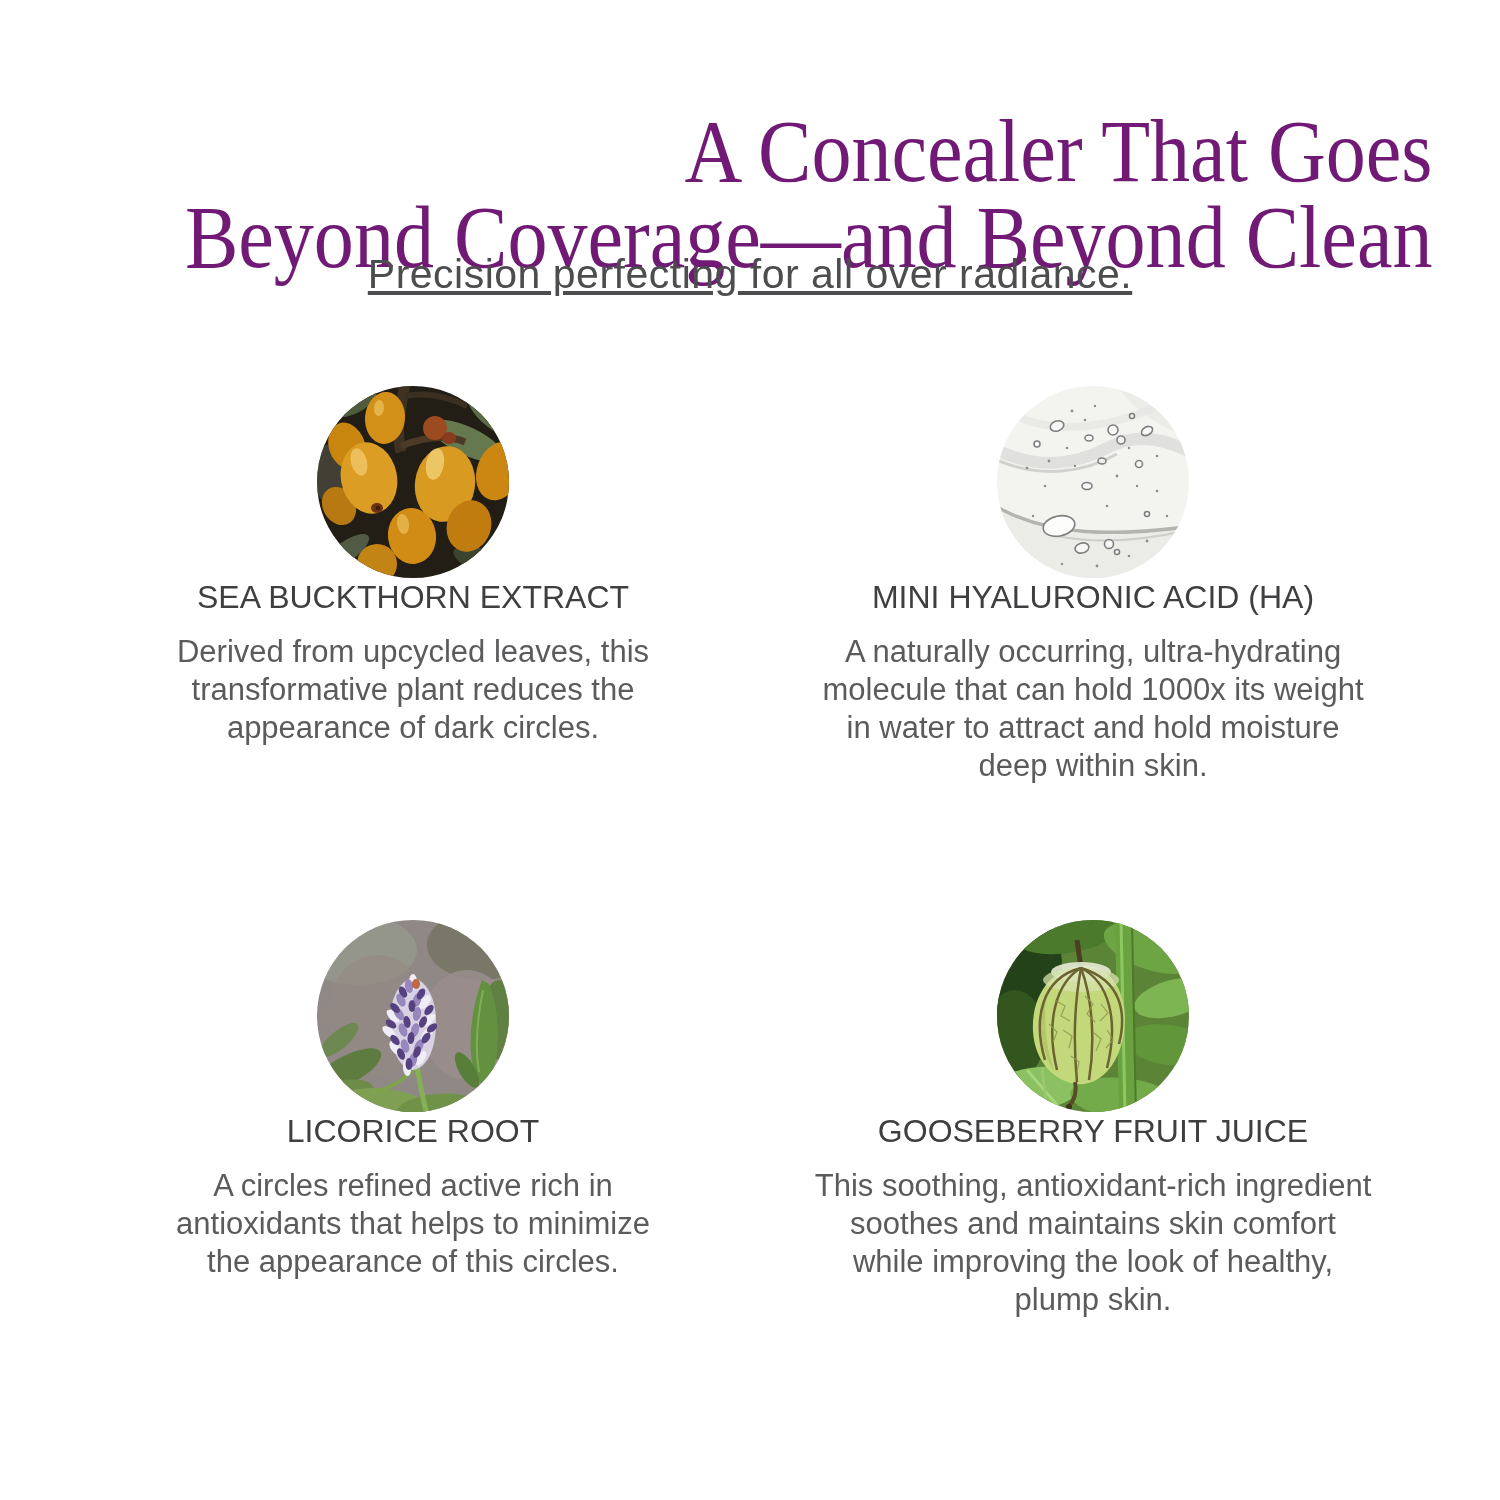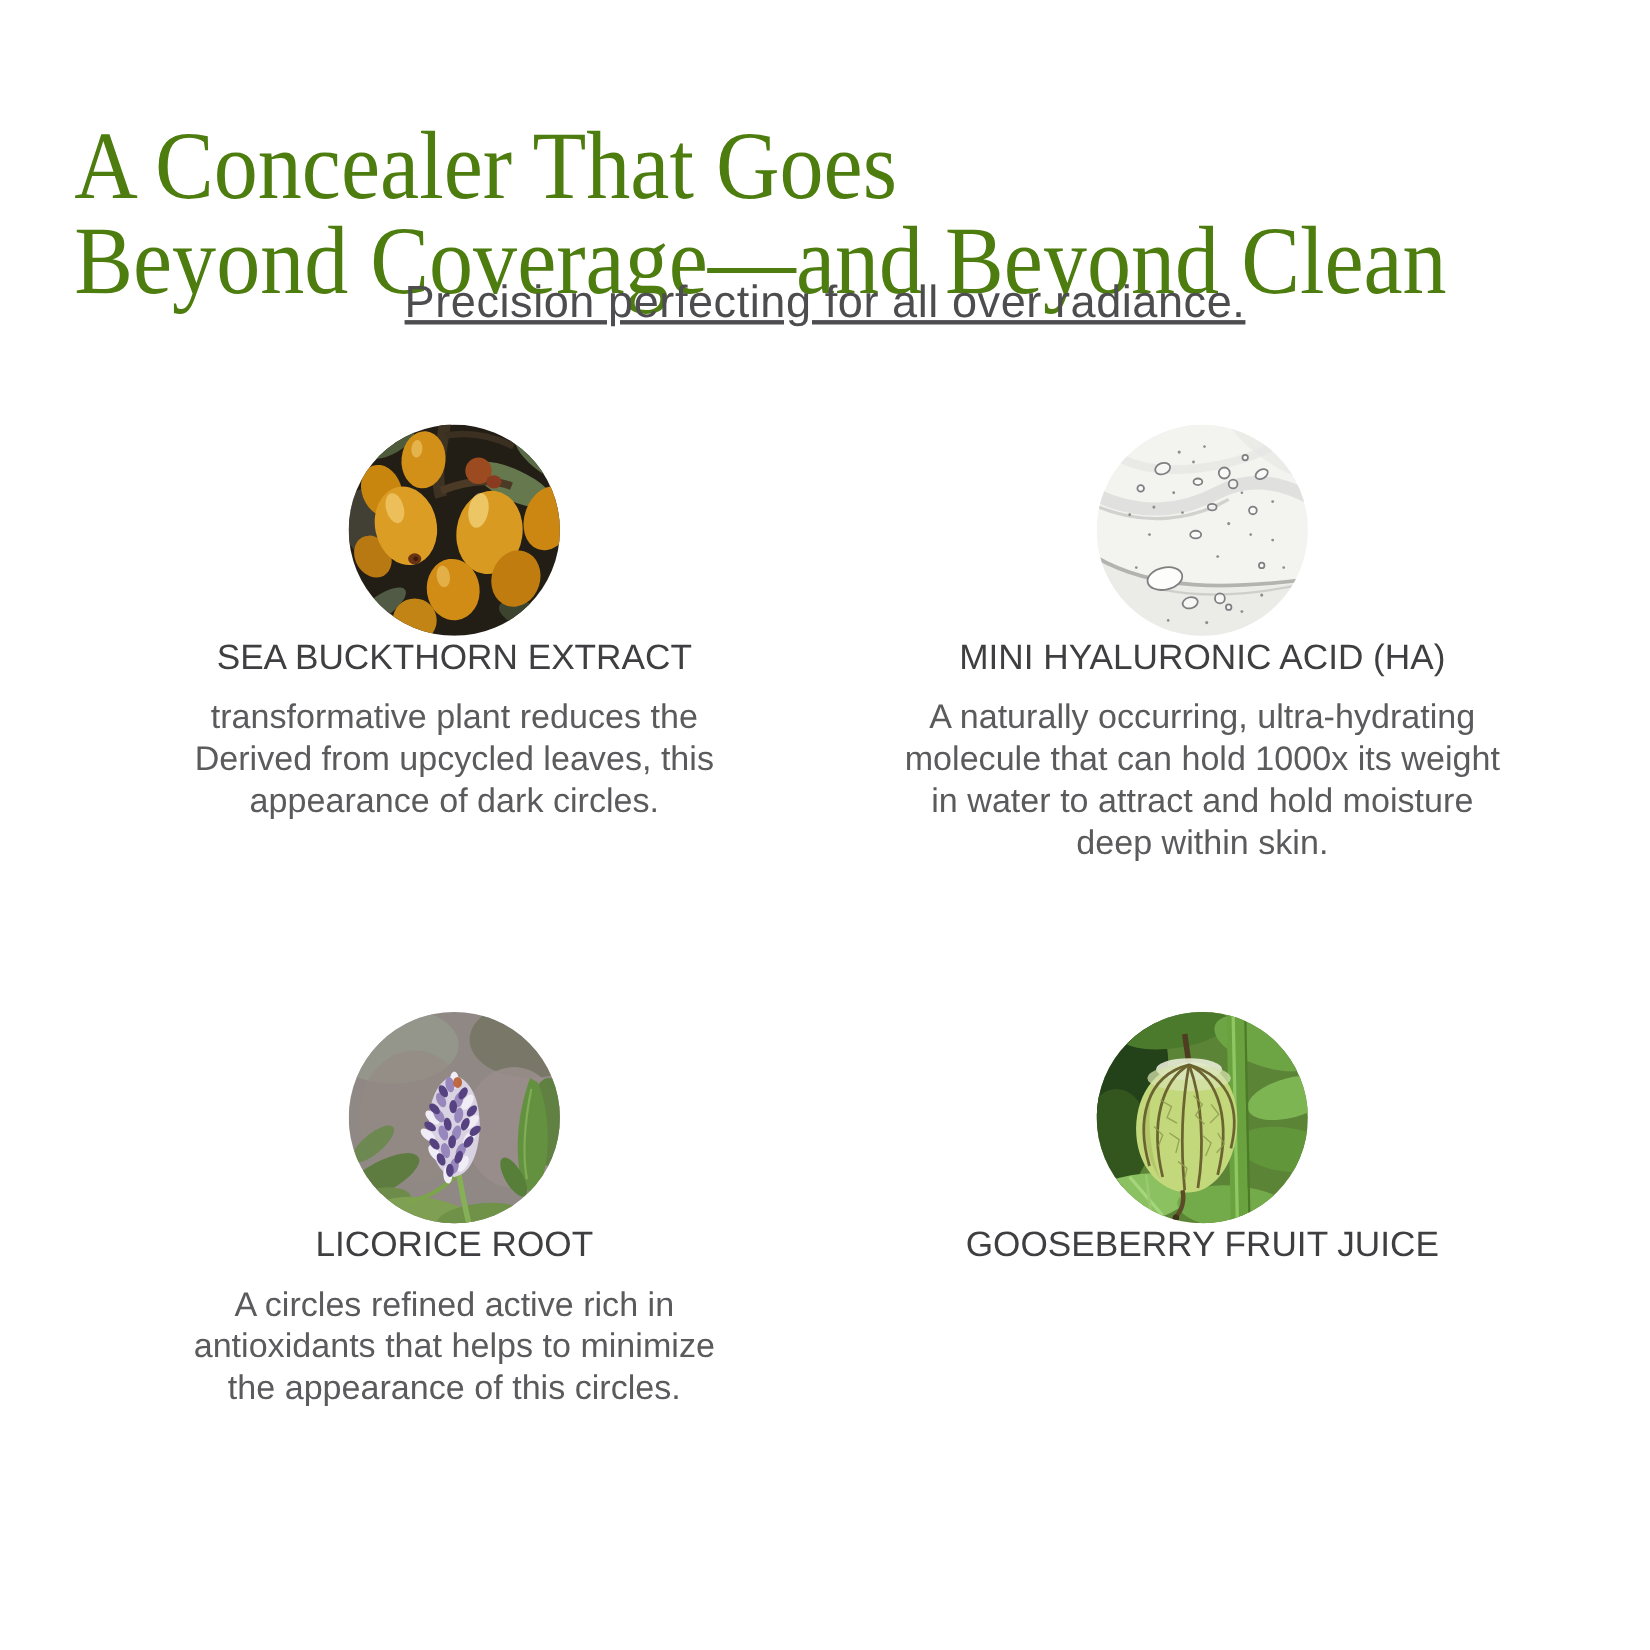--- a/index.html
+++ b/index.html
@@ -1,23 +1,23 @@
 <!DOCTYPE html>
 <html><head>
 <meta charset="utf-8">
 <style>
   html,body{margin:0;padding:0;background:#ffffff;}
   .page{
     position:relative;width:1500px;height:1500px;background:#ffffff;
     font-family:"Liberation Sans",sans-serif;overflow:hidden;
   }
   .title{
-    position:absolute;top:50px;left:0;width:1500px;text-align:left;
+    position:absolute;top:50px;left:0;width:1500px;text-align:right;
     font-family:"Liberation Serif",serif;font-weight:400;
-    color:#4d7c0f;font-size:88px;line-height:86px;
+    color:#701a75;font-size:88px;line-height:86px;
   }
   .title-line{display:block;transform:scaleX(0.91);transform-origin:50% 50%;white-space:nowrap;}
   .subtitle{
     position:absolute;top:250px;left:0;width:1500px;text-align:center;
     font-size:41px;line-height:48px;color:#4d4d4f;letter-spacing:0.5px;text-decoration:underline;
   }
   .cell{position:absolute;text-align:center;}
   .cell-tl{left:113px;top:386px;width:600px;}
   .cell-tr{left:773px;top:386px;width:640px;}
   .cell-bl{left:113px;top:920px;width:600px;}
@@ -76,22 +76,22 @@
         <ellipse cx="128" cy="98" rx="30" ry="38" fill="#d89a20" transform="rotate(8 128 98)"></ellipse>
         <ellipse cx="118" cy="78" rx="9" ry="16" fill="#f8dc8a" opacity="0.65" transform="rotate(10 118 78)"></ellipse>
         <ellipse cx="95" cy="150" rx="24" ry="28" fill="#d08c15" transform="rotate(-8 95 150)"></ellipse>
         <ellipse cx="86" cy="138" rx="6" ry="10" fill="#f5d27a" opacity="0.5" transform="rotate(-8 86 138)"></ellipse>
         <ellipse cx="152" cy="140" rx="22" ry="26" fill="#c07c0e" transform="rotate(18 152 140)"></ellipse>
         <ellipse cx="60" cy="178" rx="20" ry="20" fill="#c28414"></ellipse>
       </g>
     </svg>
     <div class="ing-name">SEA BUCKTHORN EXTRACT</div>
     <div class="ing-desc">
+      <div class="desc-line">Derived from upcycled leaves, this</div>
       <div class="desc-line">transformative plant reduces the</div>
-      <div class="desc-line">Derived from upcycled leaves, this</div>
       <div class="desc-line">appearance of dark circles.</div>
     </div>
   </div>
 
   <div class="cell cell-tr">
     <svg class="photo" viewBox="0 0 192 192" aria-hidden="true">
       <defs>
           <clipPath id="c2">
             <circle cx="96" cy="96" r="96"></circle>
           </clipPath>
@@ -274,15 +274,21 @@
           <path d="M96 112 l8 7 l-5 12"></path>
           <path d="M74 136 l8 6 l-2 10"></path>
           <path d="M110 110 l6 10 l-7 8"></path>
           <path d="M52 104 l8 8 l-4 10"></path>
         </g>
         <path d="M78 162 C 80 170, 78 180, 72 186" stroke="#5c4a28" stroke-width="4" fill="none"></path>
         <circle cx="72" cy="187" r="3" fill="#3f3318"></circle>
       </g>
     </svg>
     <div class="ing-name">GOOSEBERRY FRUIT JUICE</div>
+    <div class="ing-desc">
+      <div class="desc-line">This soothing, antioxidant-rich ingredient</div>
+      <div class="desc-line">soothes and maintains skin comfort</div>
+      <div class="desc-line">while improving the look of healthy,</div>
+      <div class="desc-line">plump skin.</div>
+    </div>
   </div>
 
 </div>
 
 </body></html>

